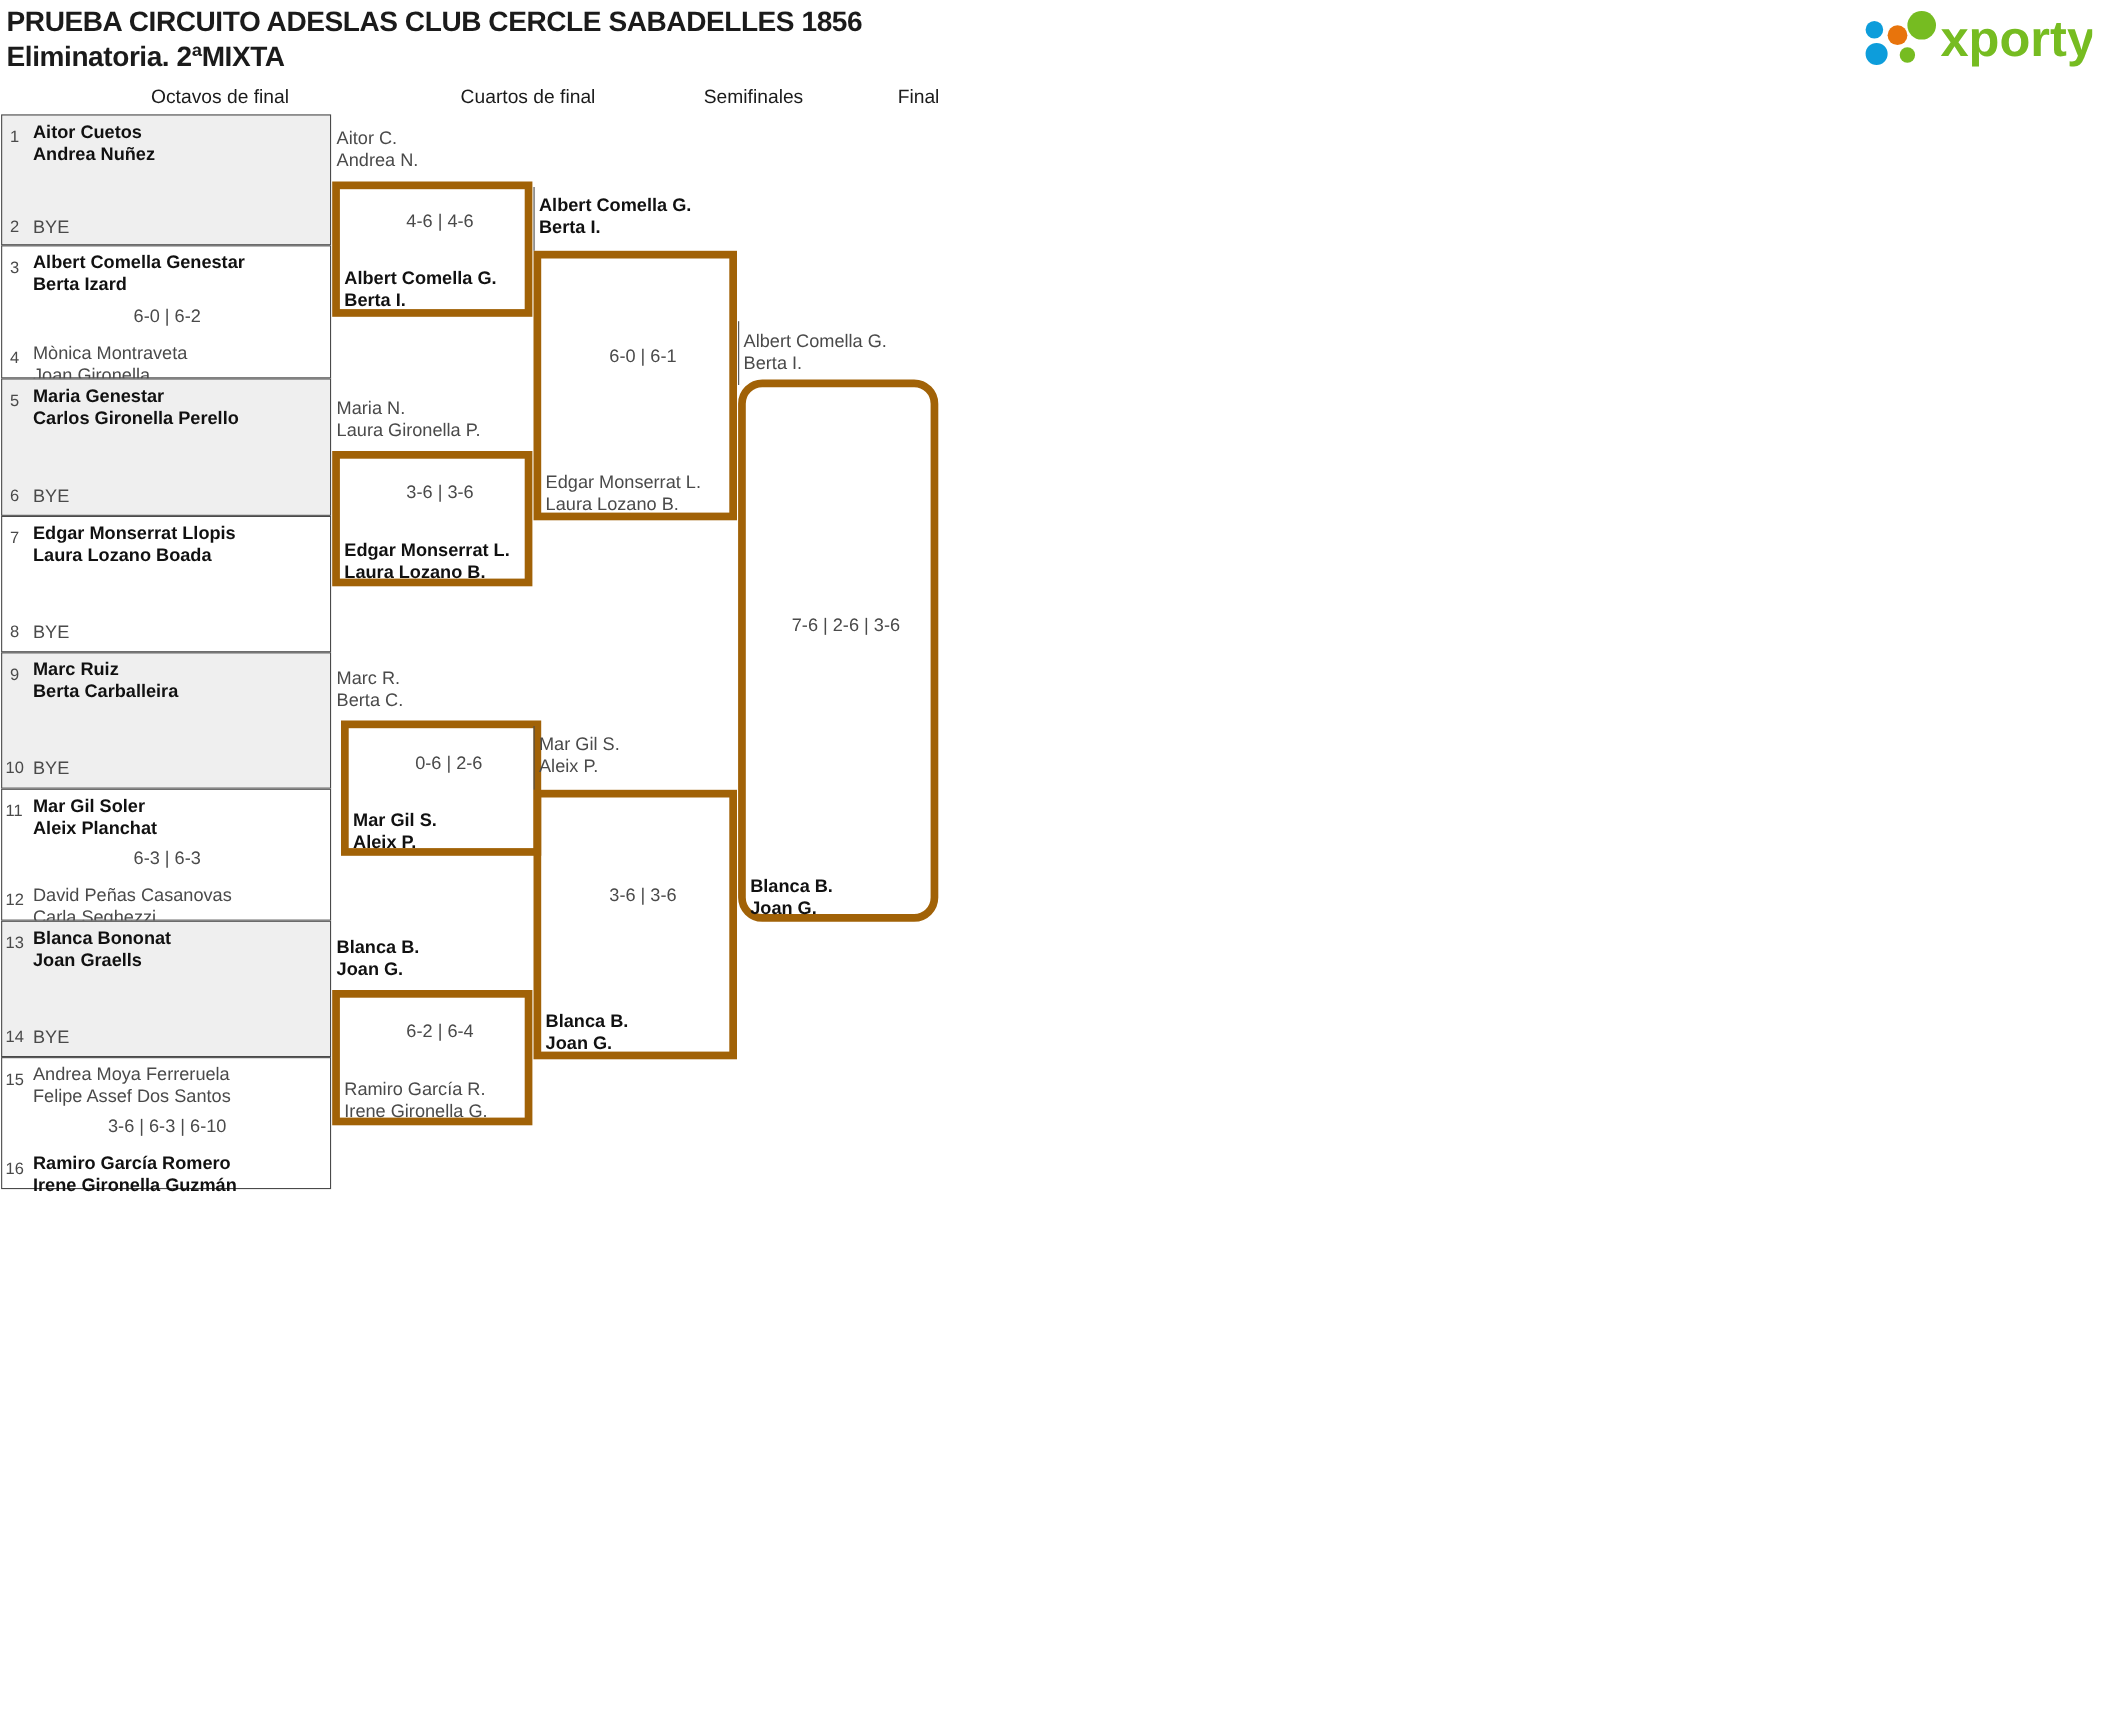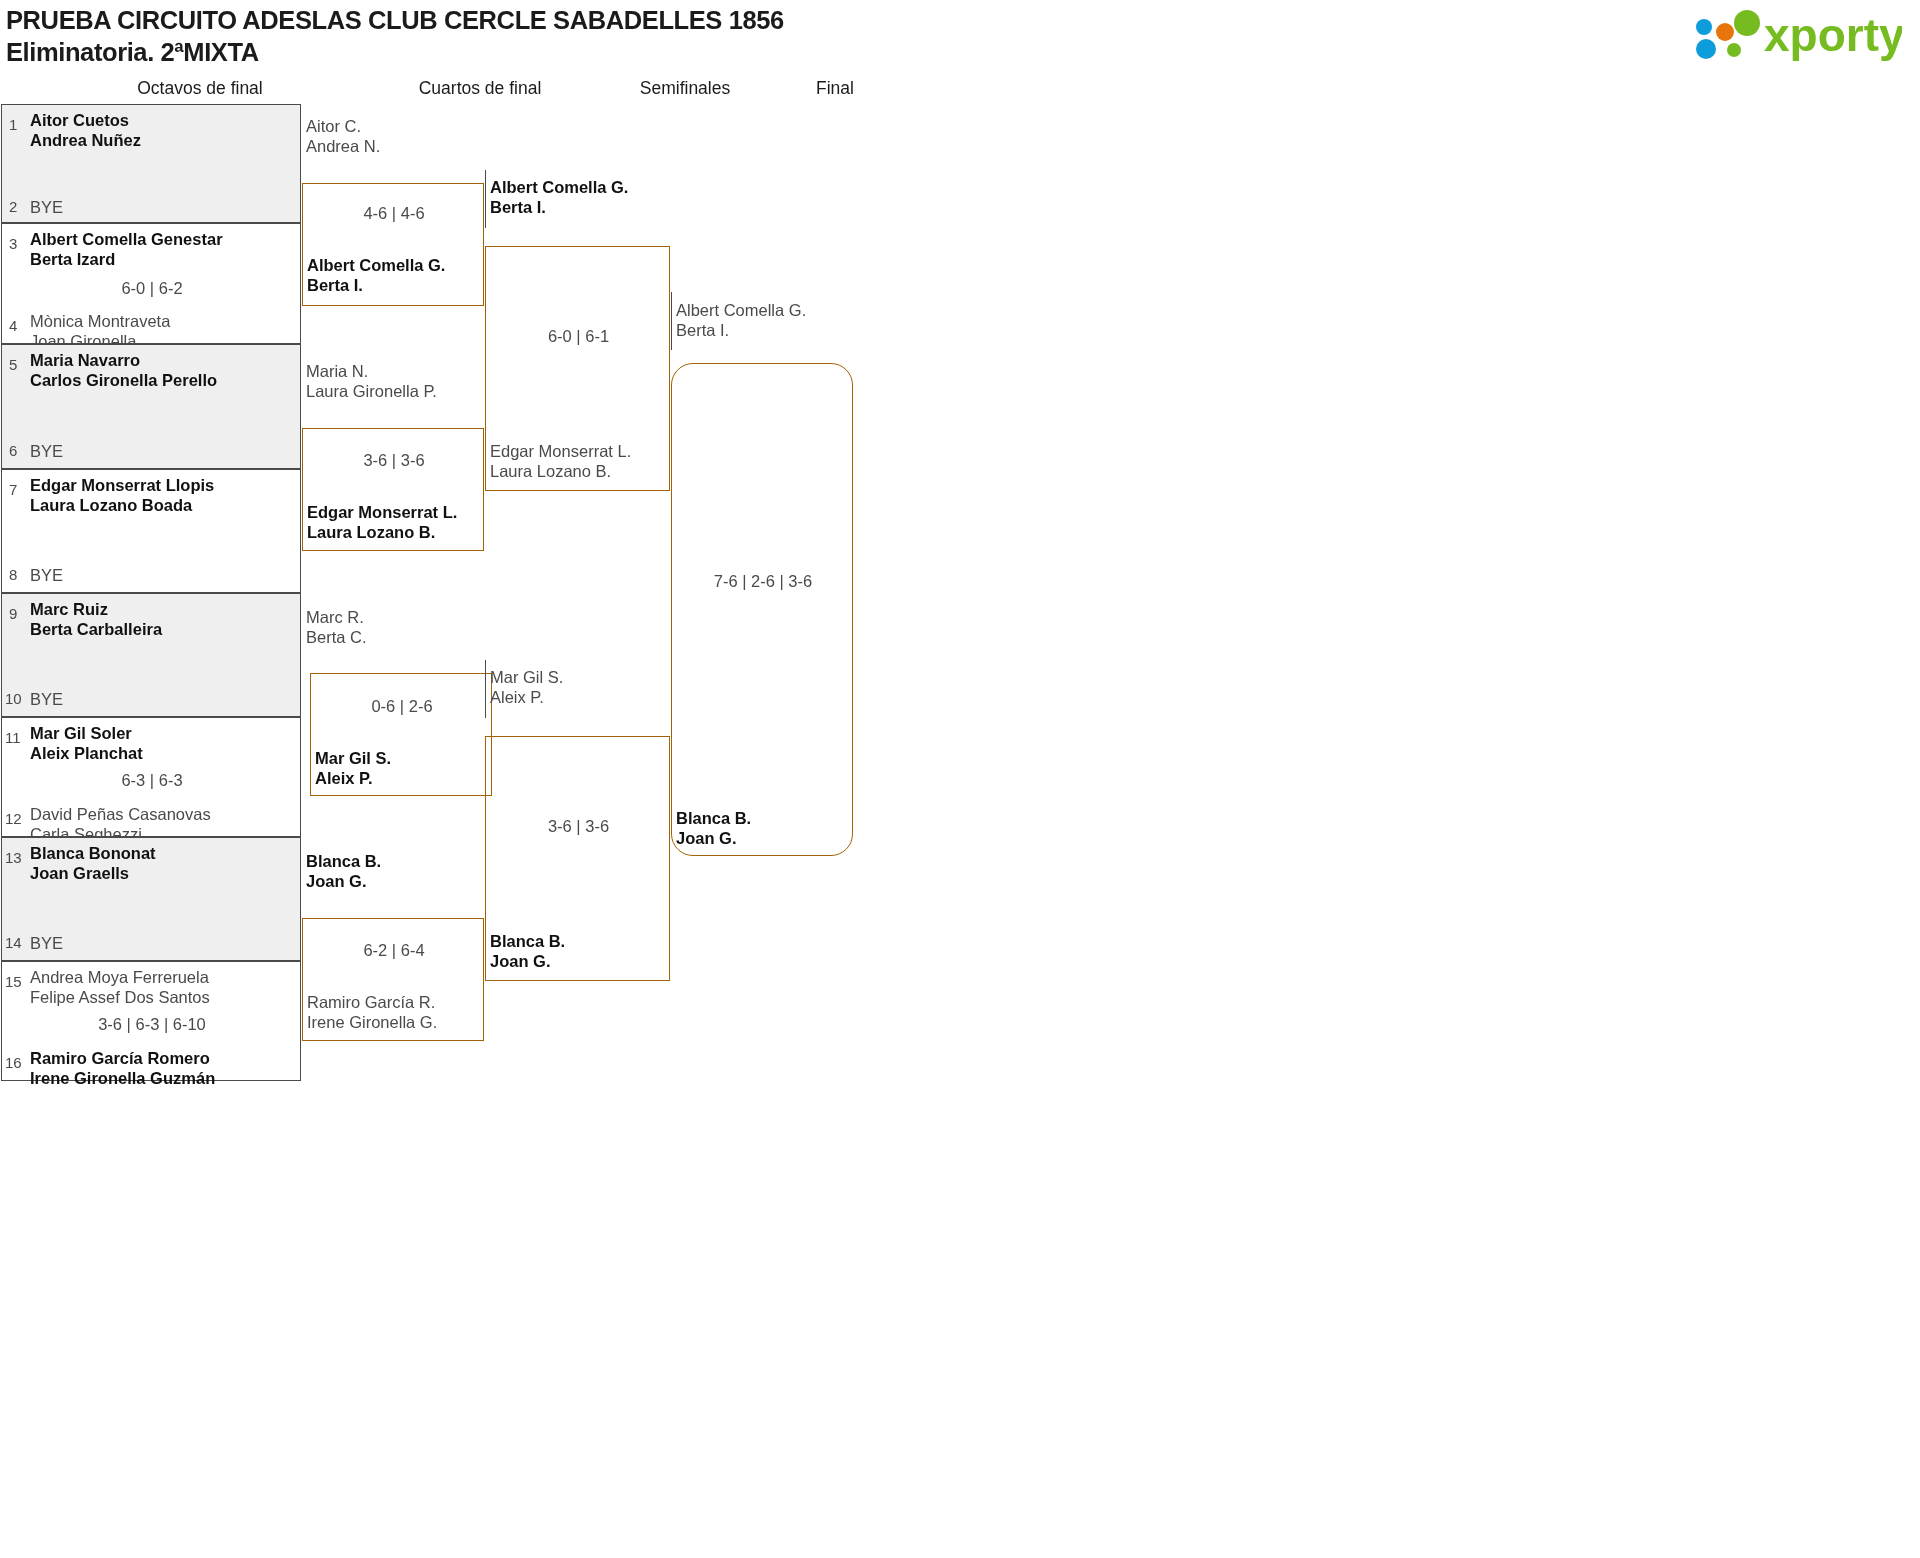--- a/index.html
+++ b/index.html
@@ -87,23 +87,22 @@
     font-size: 16.5px;
     line-height: 19px;
     color: #4a4a4a;
     white-space: nowrap;
     text-align: center;
   }
 
   
   .match-frame {
     position: absolute;
-    border: 1px solid #a16207;
+    border: 7px solid #a16207;
     background: transparent;
-    margin-top: 18px;
   }
 
   
   .stub {
     position: absolute;
     border-left: 1px solid #4a4a4a;
   }
 
   .name-tag {
     position: absolute;
@@ -164,21 +163,21 @@
     <div class="pair" style="top:88px;">
       <span class="ln">Mònica Montraveta</span>
       <span class="ln">Joan Gironella</span>
     </div>
     <div class="score" style="left:0; top:55px; width:300px;">6-0 | 6-2</div>
   </div>
 
   <div class="seed-cell alt" style="left:1px; top:344px; width:300px; height:125px;">
     <div class="seed-num" style="top:11px;">5</div>
     <div class="pair win" style="top:6px;">
-      <span class="ln">Maria Navarro</span>
+      <span class="ln">Maria Genestar</span>
       <span class="ln">Carlos Gironella Perello</span>
     </div>
     <div class="seed-num" style="top:97px;">6</div>
     <div class="bye-label" style="top:97px;">BYE</div>
     <div class="score" style="left:0; top:57px; width:300px;"></div>
   </div>
 
   <div class="seed-cell" style="left:1px; top:469px; width:300px; height:124px;">
     <div class="seed-num" style="top:11px;">7</div>
     <div class="pair win" style="top:6px;">

